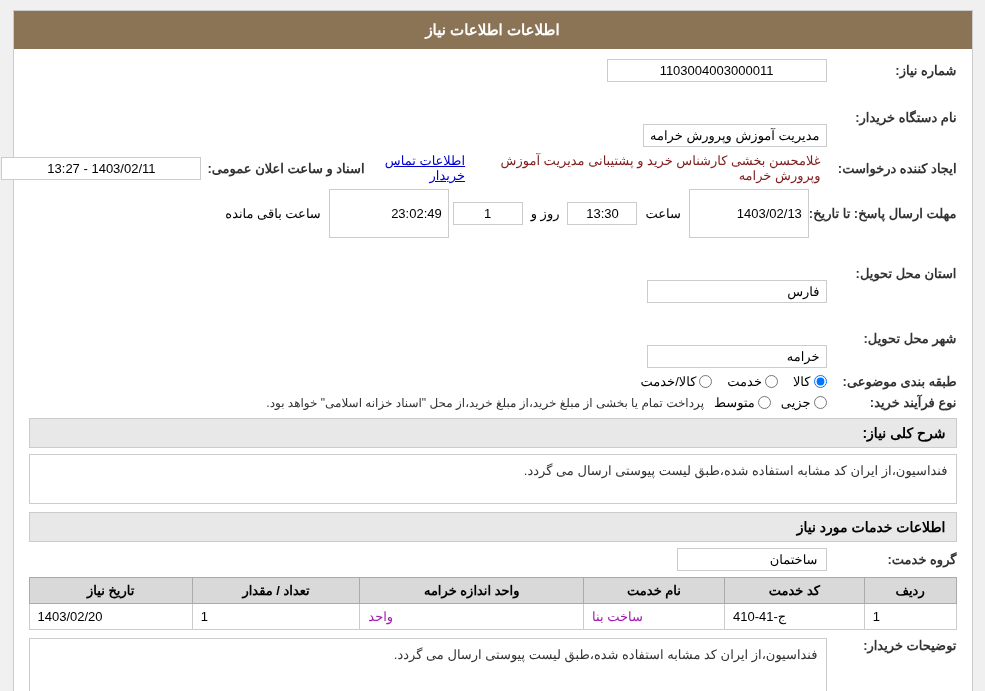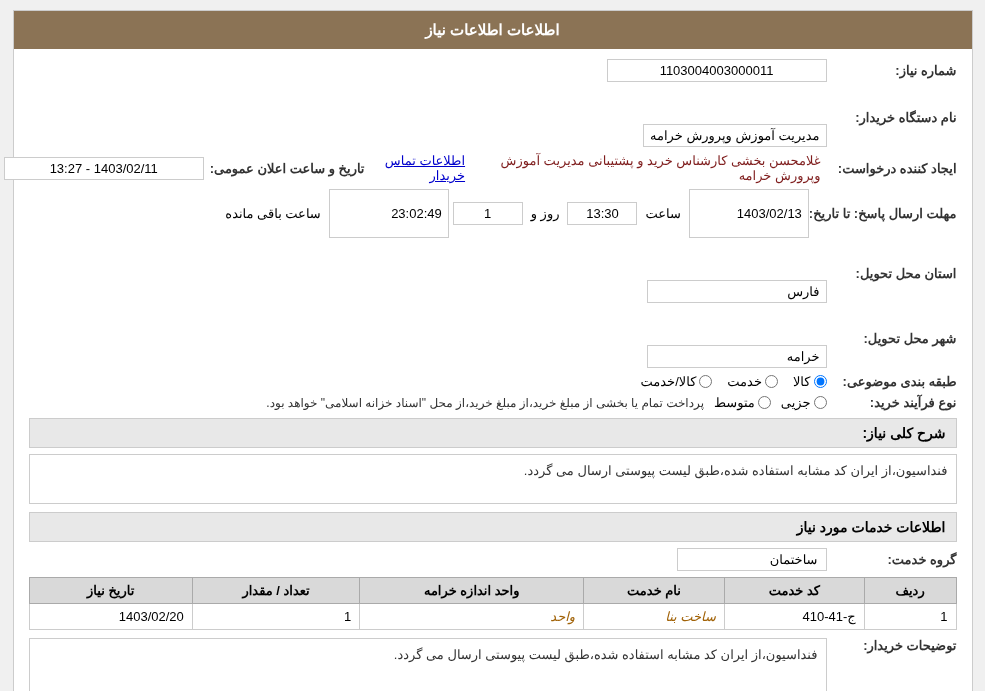--- a/index.html
+++ b/index.html
@@ -154,26 +154,25 @@
     .services-table th {
       background: #d9d9d9;
       border: 1px solid #aaa;
       padding: 5px 8px;
       text-align: center;
       font-weight: bold;
     }
     .services-table td {
       border: 1px solid #ccc;
       padding: 5px 8px;
-      text-align: right;
+      text-align: left;
     }
     .service-name-link {
-      color: #a16207;
+      color: #a21caf;
       text-decoration: none;
-      font-style: italic;
     }
     .buyer-desc-row {
       display: flex;
       align-items: flex-start;
       margin-top: 6px;
     }
     .buyer-desc-box {
       border: 1px solid #ccc;
       background: #fff;
       padding: 8px;
@@ -224,21 +223,21 @@
       <span class="value-box">مدیریت آموزش وپرورش خرامه</span>
     </div>
 
     <div class="info-row" style="justify-content: space-between;">
       <div style="display:flex; align-items:center; gap:6px;">
         <span class="label">ایجاد کننده درخواست:</span>
         <span style="font-size:13px; color:#7f1d1d;">غلامحسن بخشی کارشناس خرید و پشتیبانی مدیریت آموزش وپرورش خرامه</span>
         <span class="link-text" style="margin-right:8px;">اطلاعات تماس خریدار</span>
       </div>
       <div style="display:flex; align-items:center; gap:6px;">
-        <span class="label">تاریخ و ساعت اعلان عمومی:</span>
+        <span class="label">اسناد و ساعت اعلان عمومی:</span>
         <span class="date-field">1403/02/11 - 13:27</span>
       </div>
     </div>
 
     <div class="info-row">
       <span class="label">مهلت ارسال پاسخ: تا تاریخ:</span>
       <div class="deadline-row">
         <span class="deadline-box">1403/02/13</span>
         <span style="padding:0 4px;">ساعت</span>
         <span class="small-box">13:30</span>

